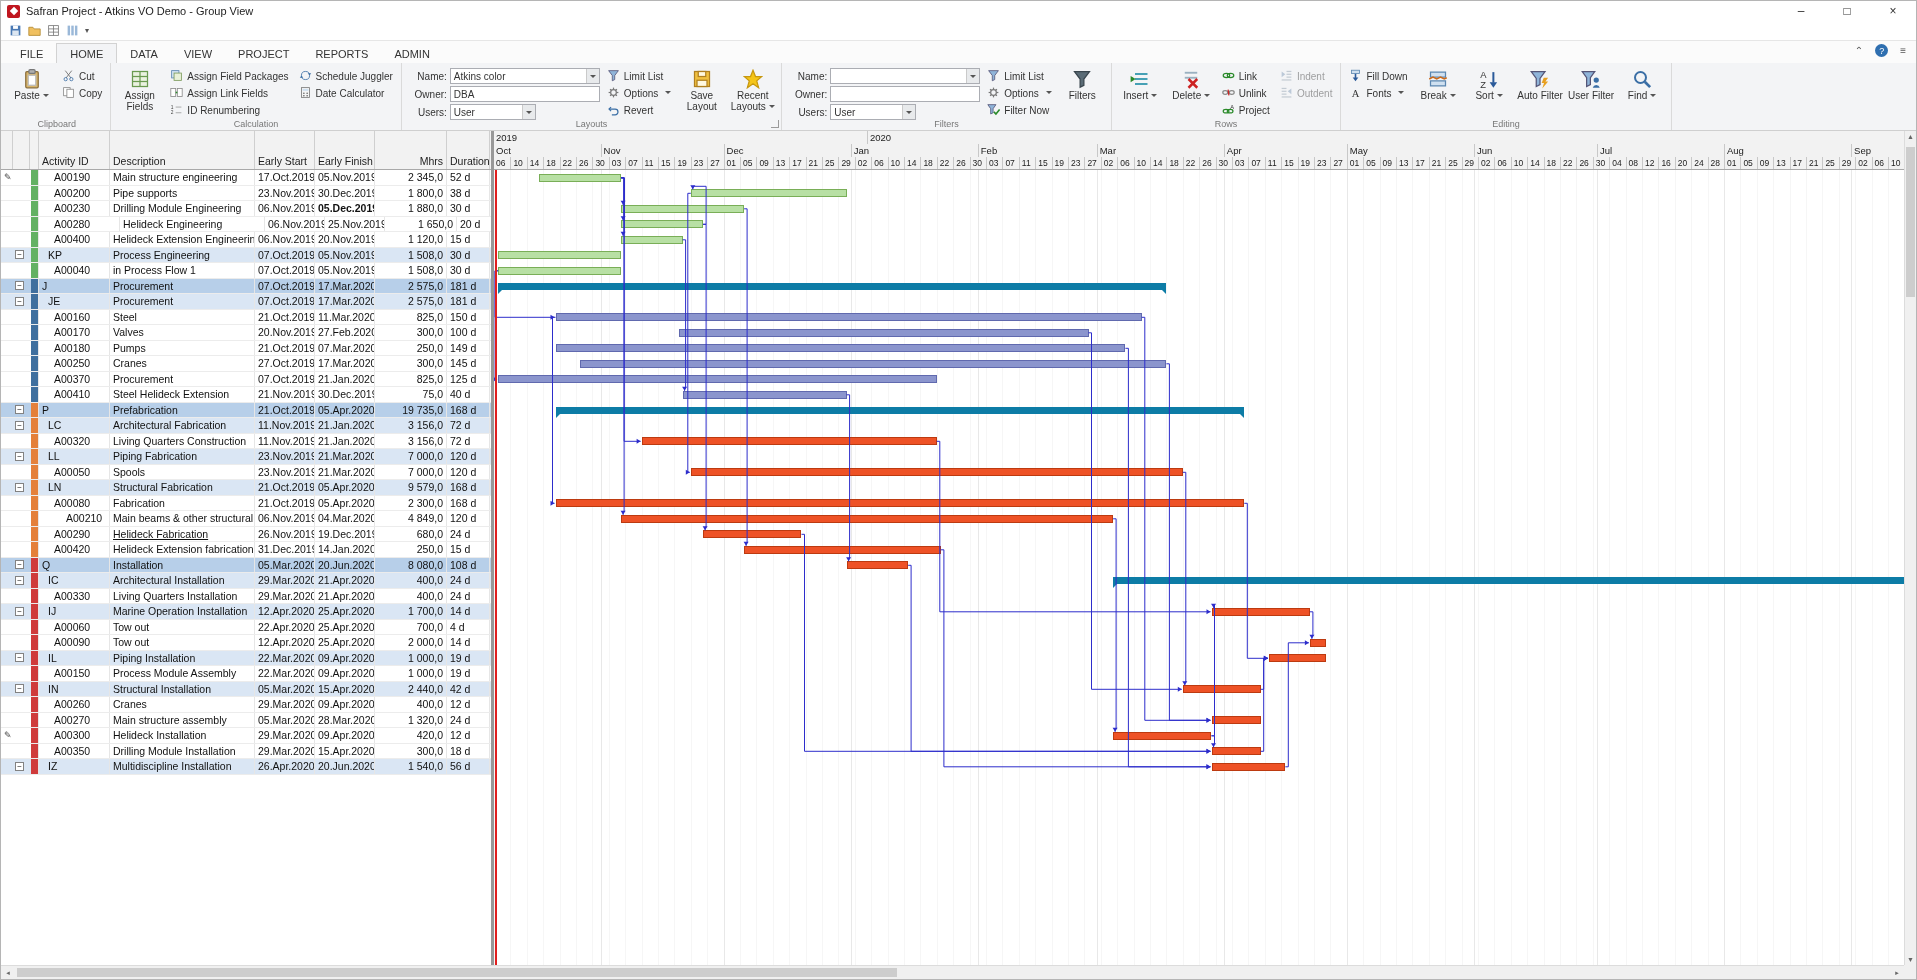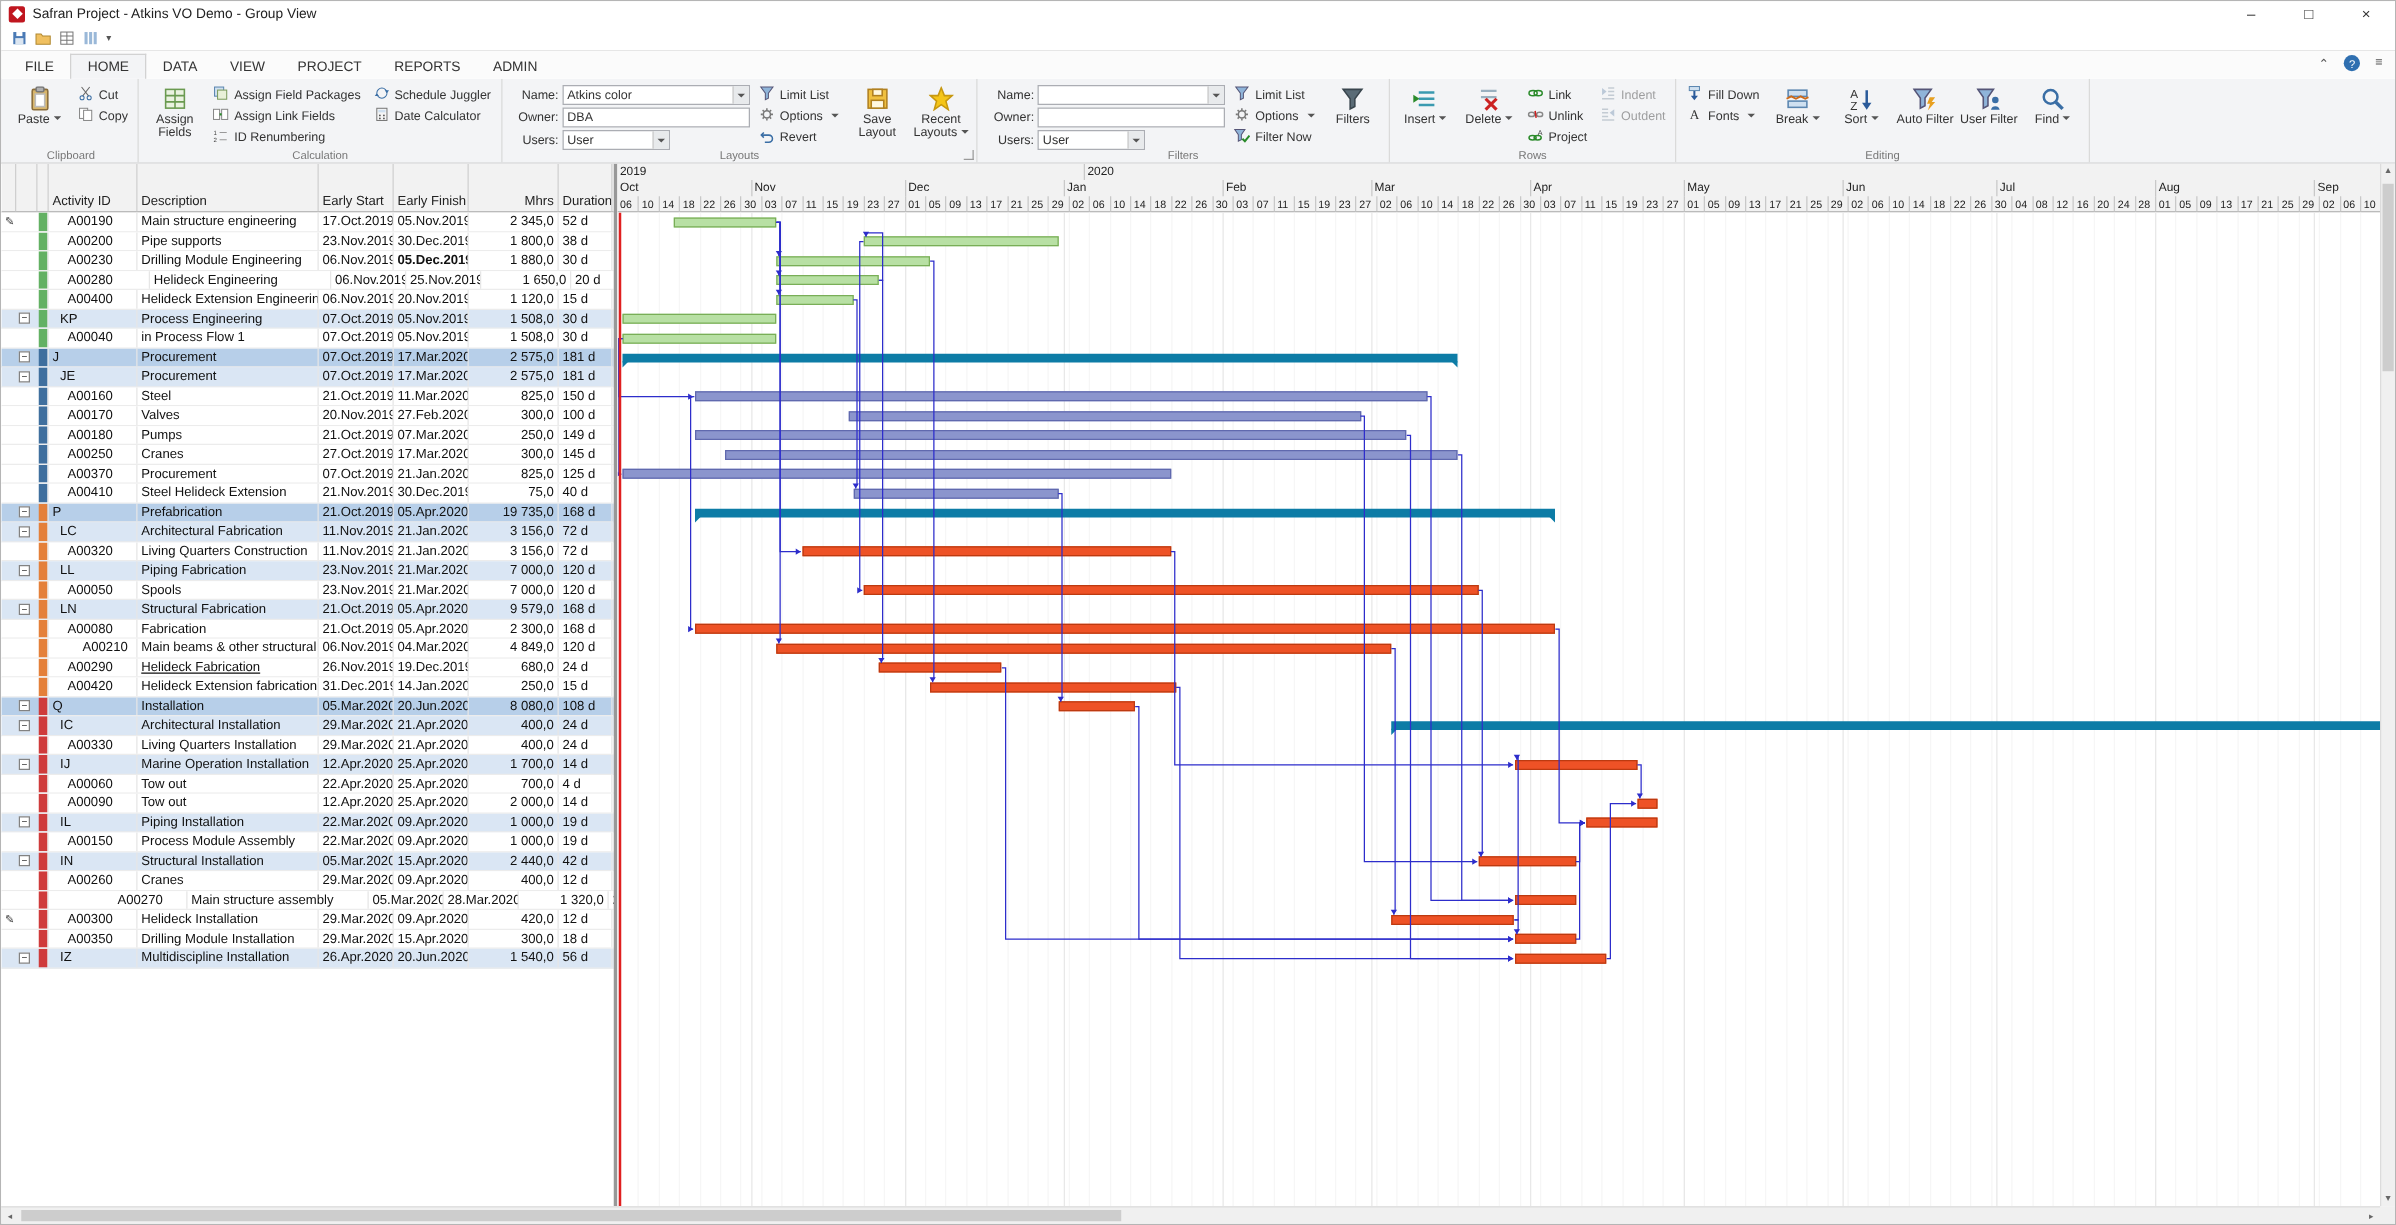--- a/index.html
+++ b/index.html
@@ -1041,21 +1041,21 @@
             <div class="t-c" style="width: 60px;">09.Apr.2020</div>
             <div class="t-c" style="width: 72px; justify-content: flex-end;">400,0</div>
             <div class="t-c" style="width: 43px;">12 d</div>
           </div>
           <div class="t-row">
             <div class="t-c" style="width: 12px; border-right: none;"></div>
             <div class="t-c" style="width: 17px; border-right: none; padding: 0px;"></div>
             <div class="t-c strip-cell" style="width: 9px;">
               <div class="strip-inner" style="background: rgb(207, 59, 59);"></div>
             </div>
-            <div class="t-c" style="width: 71px; padding-left: 15px; margin-left: 40px;">A00270</div>
+            <div class="t-c" style="width: 71px; padding-left: 15px;">A00270</div>
             <div class="t-c" style="width: 145px;">Main structure assembly</div>
             <div class="t-c" style="width: 60px;">05.Mar.2020</div>
             <div class="t-c" style="width: 60px;">28.Mar.2020</div>
             <div class="t-c" style="width: 72px; justify-content: flex-end;">1 320,0</div>
             <div class="t-c" style="width: 43px;">24 d</div>
           </div>
           <div class="t-row">
             <div class="t-c" style="width: 12px; border-right: none;">
               <span class="pencil">✎</span>
             </div>

